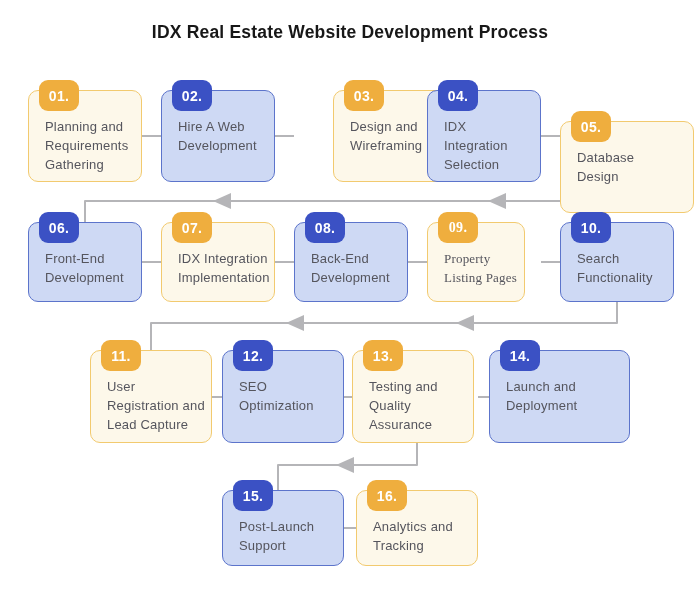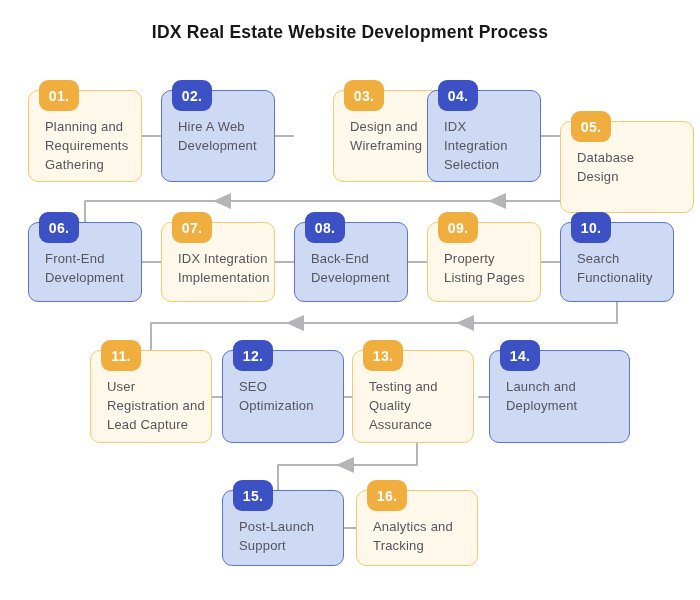--- a/index.html
+++ b/index.html
@@ -153,21 +153,21 @@
       <div class="step yellow" style="left: 161px; top: 222px; width: 114px; height: 80px;">
         <span class="badge">07.</span>
         <div class="label">IDX Integration
 Implementation</div>
       </div>
       <div class="step blue" style="left: 294px; top: 222px; width: 114px; height: 80px;">
         <span class="badge">08.</span>
         <div class="label">Back-End
 Development</div>
       </div>
-      <div class="step yellow" style="left: 427px; top: 222px; width: 114px; height: 80px;">
+      <div class="step yellow" style="left: 427px; top: 222px; width: 98px; height: 80px; font-family: Liberation Serif, serif;">
         <span class="badge">09.</span>
         <div class="label">Property
 Listing Pages</div>
       </div>
       <div class="step blue" style="left: 560px; top: 222px; width: 114px; height: 80px;">
         <span class="badge">10.</span>
         <div class="label">Search
 Functionality</div>
       </div>
       <div class="step yellow" style="left: 90px; top: 350px; width: 122px; height: 93px; padding-left: 28px;">

